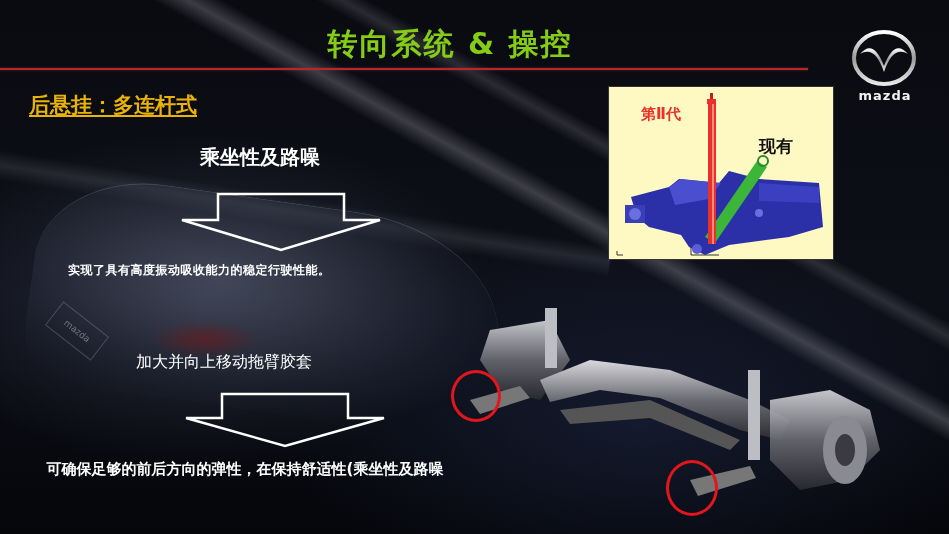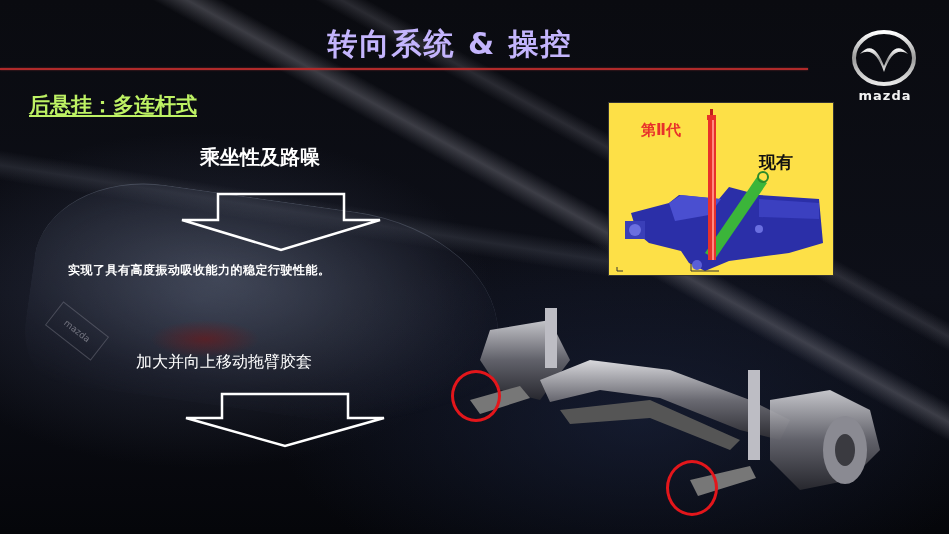--- a/index.html
+++ b/index.html
@@ -36,51 +36,51 @@
     border:1px solid rgba(150,150,160,0.35); transform:rotate(38deg);
     font-size:9px; color:rgba(180,180,190,0.55); text-align:center; line-height:28px;
   }
   .taillight {
     position:absolute; left:150px; top:320px; width:110px; height:38px; border-radius:50%;
     background:radial-gradient(ellipse, rgba(120,20,20,0.55), rgba(40,0,0,0) 70%);
   }
 
   .title {
     position:absolute; left:0; width:900px; top:24px; text-align:center;
-    font-size:30px; font-weight:bold; letter-spacing:2px; color:#c4b5fd;
+    font-size:30px; font-weight:bold; letter-spacing:2px; color:#84cc16;
   }
   .title-rule {
     position:absolute; left:0; top:68px; width:808px; height:2px; background:#b02a2a;
     box-shadow:0 0 2px rgba(200,60,60,0.6);
   }
   .logo { position:absolute; left:848px; top:28px; width:72px; height:72px; }
   .logo svg { display:block; }
   .logo-word {
     position:absolute; left:851px; top:88px; width:68px; text-align:center;
     font-size:13px; font-weight:bold; letter-spacing:1px; color:#f2f2f2;
   }
 
   .subtitle {
     position:absolute; left:29px; top:91px; font-size:21px; font-weight:bold;
-    text-decoration:underline; text-underline-offset:3px; color:#bef264;
+    text-decoration:underline; text-underline-offset:3px; color:#eab308;
   }
   .label-1 { position:absolute; left:200px; top:144px; font-size:20px; font-weight:bold; }
   .arrow { position:absolute; }
   .arrow-1 { left:178px; top:192px; }
   .arrow-2 { left:182px; top:392px; }
   .result-1 { position:absolute; left:68px; top:262px; font-size:12px; font-weight:bold; letter-spacing:0.5px; }
   .label-2 { position:absolute; left:136px; top:352px; font-size:16px; font-weight:normal; }
   .result-2 {
     position:absolute; left:30px; top:458px; width:430px; text-align:center;
     font-size:15px; font-weight:bold; line-height:22px;
   }
 
   .diagram {
-    position:absolute; left:608px; top:102px; width:224px; height:172px;
-    background:#fde047; border:1px solid #333;
+    position:absolute; left:608px; top:86px; width:224px; height:172px;
+    background:#fef9c3; border:1px solid #333;
   }
   .diagram .gen2 { position:absolute; left:32px; top:18px; font-size:15px; font-weight:bold; color:#e8312a; }
   .diagram .current { position:absolute; left:150px; top:48px; font-size:17px; font-weight:bold; color:#111; }
 
   .axle { position:absolute; left:450px; top:290px; width:480px; height:240px; }
   .red-circle {
     position:absolute; border:3px solid #e3161b; border-radius:50%;
   }
   .rc-1 { left:451px; top:370px; width:44px; height:46px; }
   .rc-2 { left:666px; top:460px; width:46px; height:50px; }
@@ -126,20 +126,21 @@
 </div>
 <div class="result-1">实现了具有高度振动吸收能力的稳定行驶性能。</div>
 
 <div class="label-2">加大并向上移动拖臂胶套</div>
 <div class="arrow arrow-2">
   <svg width="206" height="58" viewBox="0 0 206 58">
     <path d="M40 2 L166 2 L166 26 L202 26 L103 54 L4 26 L40 26 Z" fill="none" stroke="#ffffff" stroke-width="2.5" stroke-linejoin="miter"></path>
   </svg>
 </div>
 <div class="result-2">
+  <div>可确保足够的前后方向的弹性，在保持舒适性(乘坐性及路噪</div>
 </div>
 
 <div class="diagram">
   <svg width="224" height="172" viewBox="0 0 224 172" style="position:absolute;left:0;top:0">
 
     <path d="M22 110 L60 100 L70 92 L110 96 L120 84 L150 92 L210 96 L214 140 L180 150 L120 158 L96 168 L80 160 L72 148 L40 140 L28 130 Z" fill="#2b2fa8"></path>
     <path d="M60 100 L72 92 L112 96 L100 112 L66 118 Z" fill="#4a4fd0"></path>
     <path d="M150 96 L210 100 L210 116 L150 114 Z" fill="#3b40c0"></path>
     <rect x="16" y="118" width="20" height="18" fill="#3a3fb8"></rect>
     <circle cx="26" cy="127" r="6" fill="#6a6fe0"></circle>

